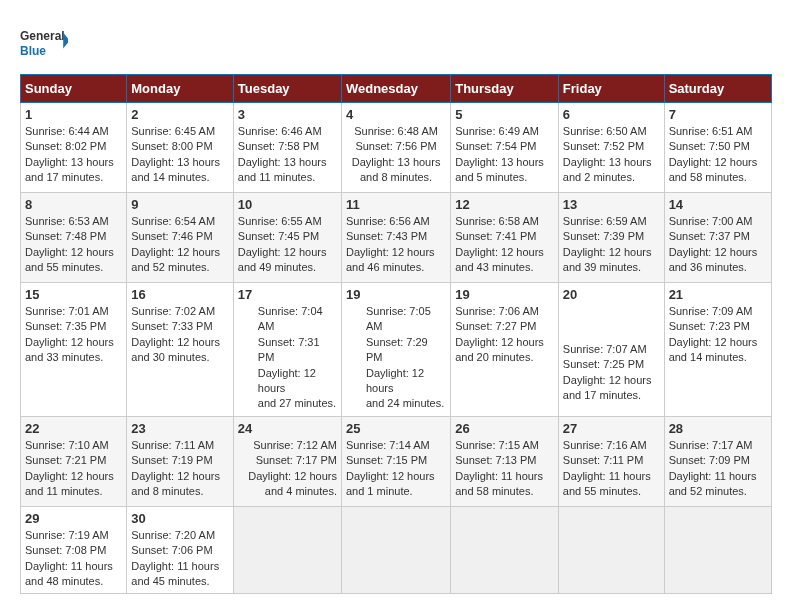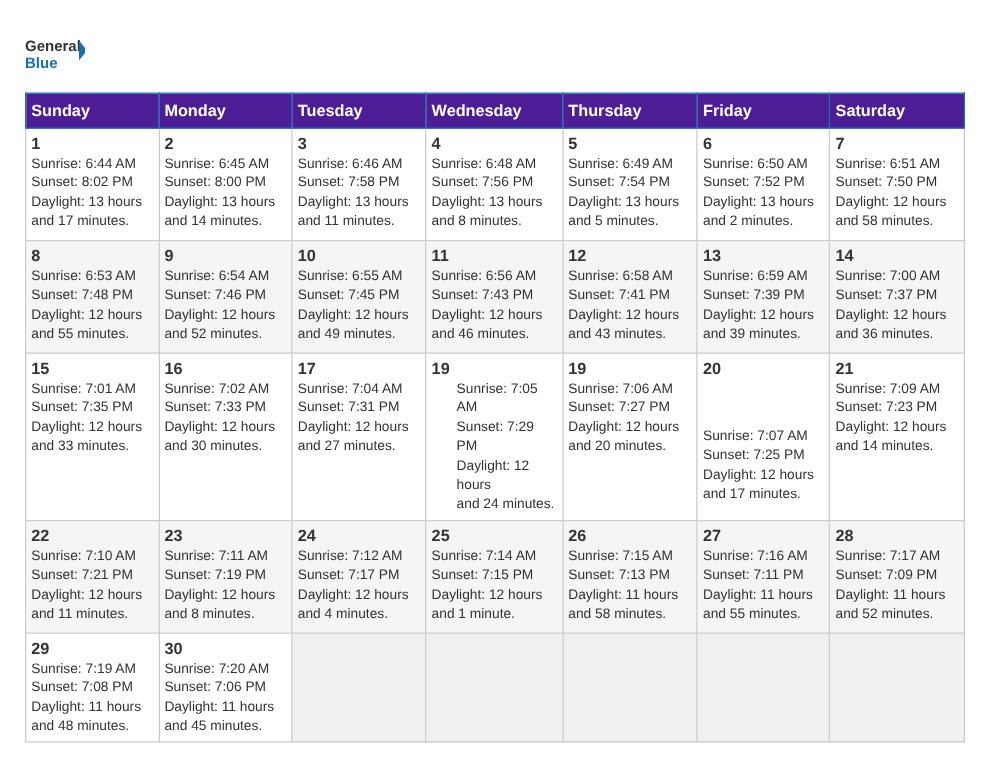--- a/index.html
+++ b/index.html
@@ -32,21 +32,21 @@
     .location {
       font-size: 16px;
       color: #555;
     }
     table {
       width: 100%;
       border-collapse: collapse;
       font-size: 11px;
     }
     thead tr th {
-      background: #4c1d95;
+      background: #7f1d1d;
       color: #fff;
       padding: 6px 4px;
       text-align: left;
       font-size: 13px;
       font-weight: bold;
       border: 1px solid #1a6faf;
     }
     tbody tr td {
       border: 1px solid #ccc;
       vertical-align: top;
@@ -122,21 +122,21 @@
         </td>
         <td>
           <div class="day-num">3</div>
           <div class="day-info" style="white-space: pre-line;">Sunrise: 6:46 AM
 Sunset: 7:58 PM
 Daylight: 13 hours
 and 11 minutes.</div>
         </td>
         <td>
           <div class="day-num">4</div>
-          <div class="day-info" style="white-space: pre-line;">Sunrise: 6:48 AM
+          <div class="day-info" style="white-space: pre-line; text-align: center;">Sunrise: 6:48 AM
 Sunset: 7:56 PM
 Daylight: 13 hours
 and 8 minutes.</div>
         </td>
         <td>
           <div class="day-num">5</div>
           <div class="day-info" style="white-space: pre-line;">Sunrise: 6:49 AM
 Sunset: 7:54 PM
 Daylight: 13 hours
 and 5 minutes.</div>
@@ -217,21 +217,21 @@
         </td>
         <td>
           <div class="day-num">16</div>
           <div class="day-info" style="white-space: pre-line;">Sunrise: 7:02 AM
 Sunset: 7:33 PM
 Daylight: 12 hours
 and 30 minutes.</div>
         </td>
         <td>
           <div class="day-num">17</div>
-          <div class="day-info" style="white-space: pre-line;">Sunrise: 7:04 AM
+          <div class="day-info" style="white-space: pre-line; margin-left: 20px;">Sunrise: 7:04 AM
 Sunset: 7:31 PM
 Daylight: 12 hours
 and 27 minutes.</div>
         </td>
         <td>
           <div class="day-num">19</div>
           <div class="day-info" style="white-space: pre-line; margin-left: 20px;">Sunrise: 7:05 AM
 Sunset: 7:29 PM
 Daylight: 12 hours
 and 24 minutes.</div>
@@ -268,21 +268,21 @@
         </td>
         <td>
           <div class="day-num">23</div>
           <div class="day-info" style="white-space: pre-line;">Sunrise: 7:11 AM
 Sunset: 7:19 PM
 Daylight: 12 hours
 and 8 minutes.</div>
         </td>
         <td>
           <div class="day-num">24</div>
-          <div class="day-info" style="white-space: pre-line;">Sunrise: 7:12 AM
+          <div class="day-info" style="white-space: pre-line; text-align: right;">Sunrise: 7:12 AM
 Sunset: 7:17 PM
 Daylight: 12 hours
 and 4 minutes.</div>
         </td>
         <td>
           <div class="day-num">25</div>
           <div class="day-info" style="white-space: pre-line;">Sunrise: 7:14 AM
 Sunset: 7:15 PM
 Daylight: 12 hours
 and 1 minute.</div>

